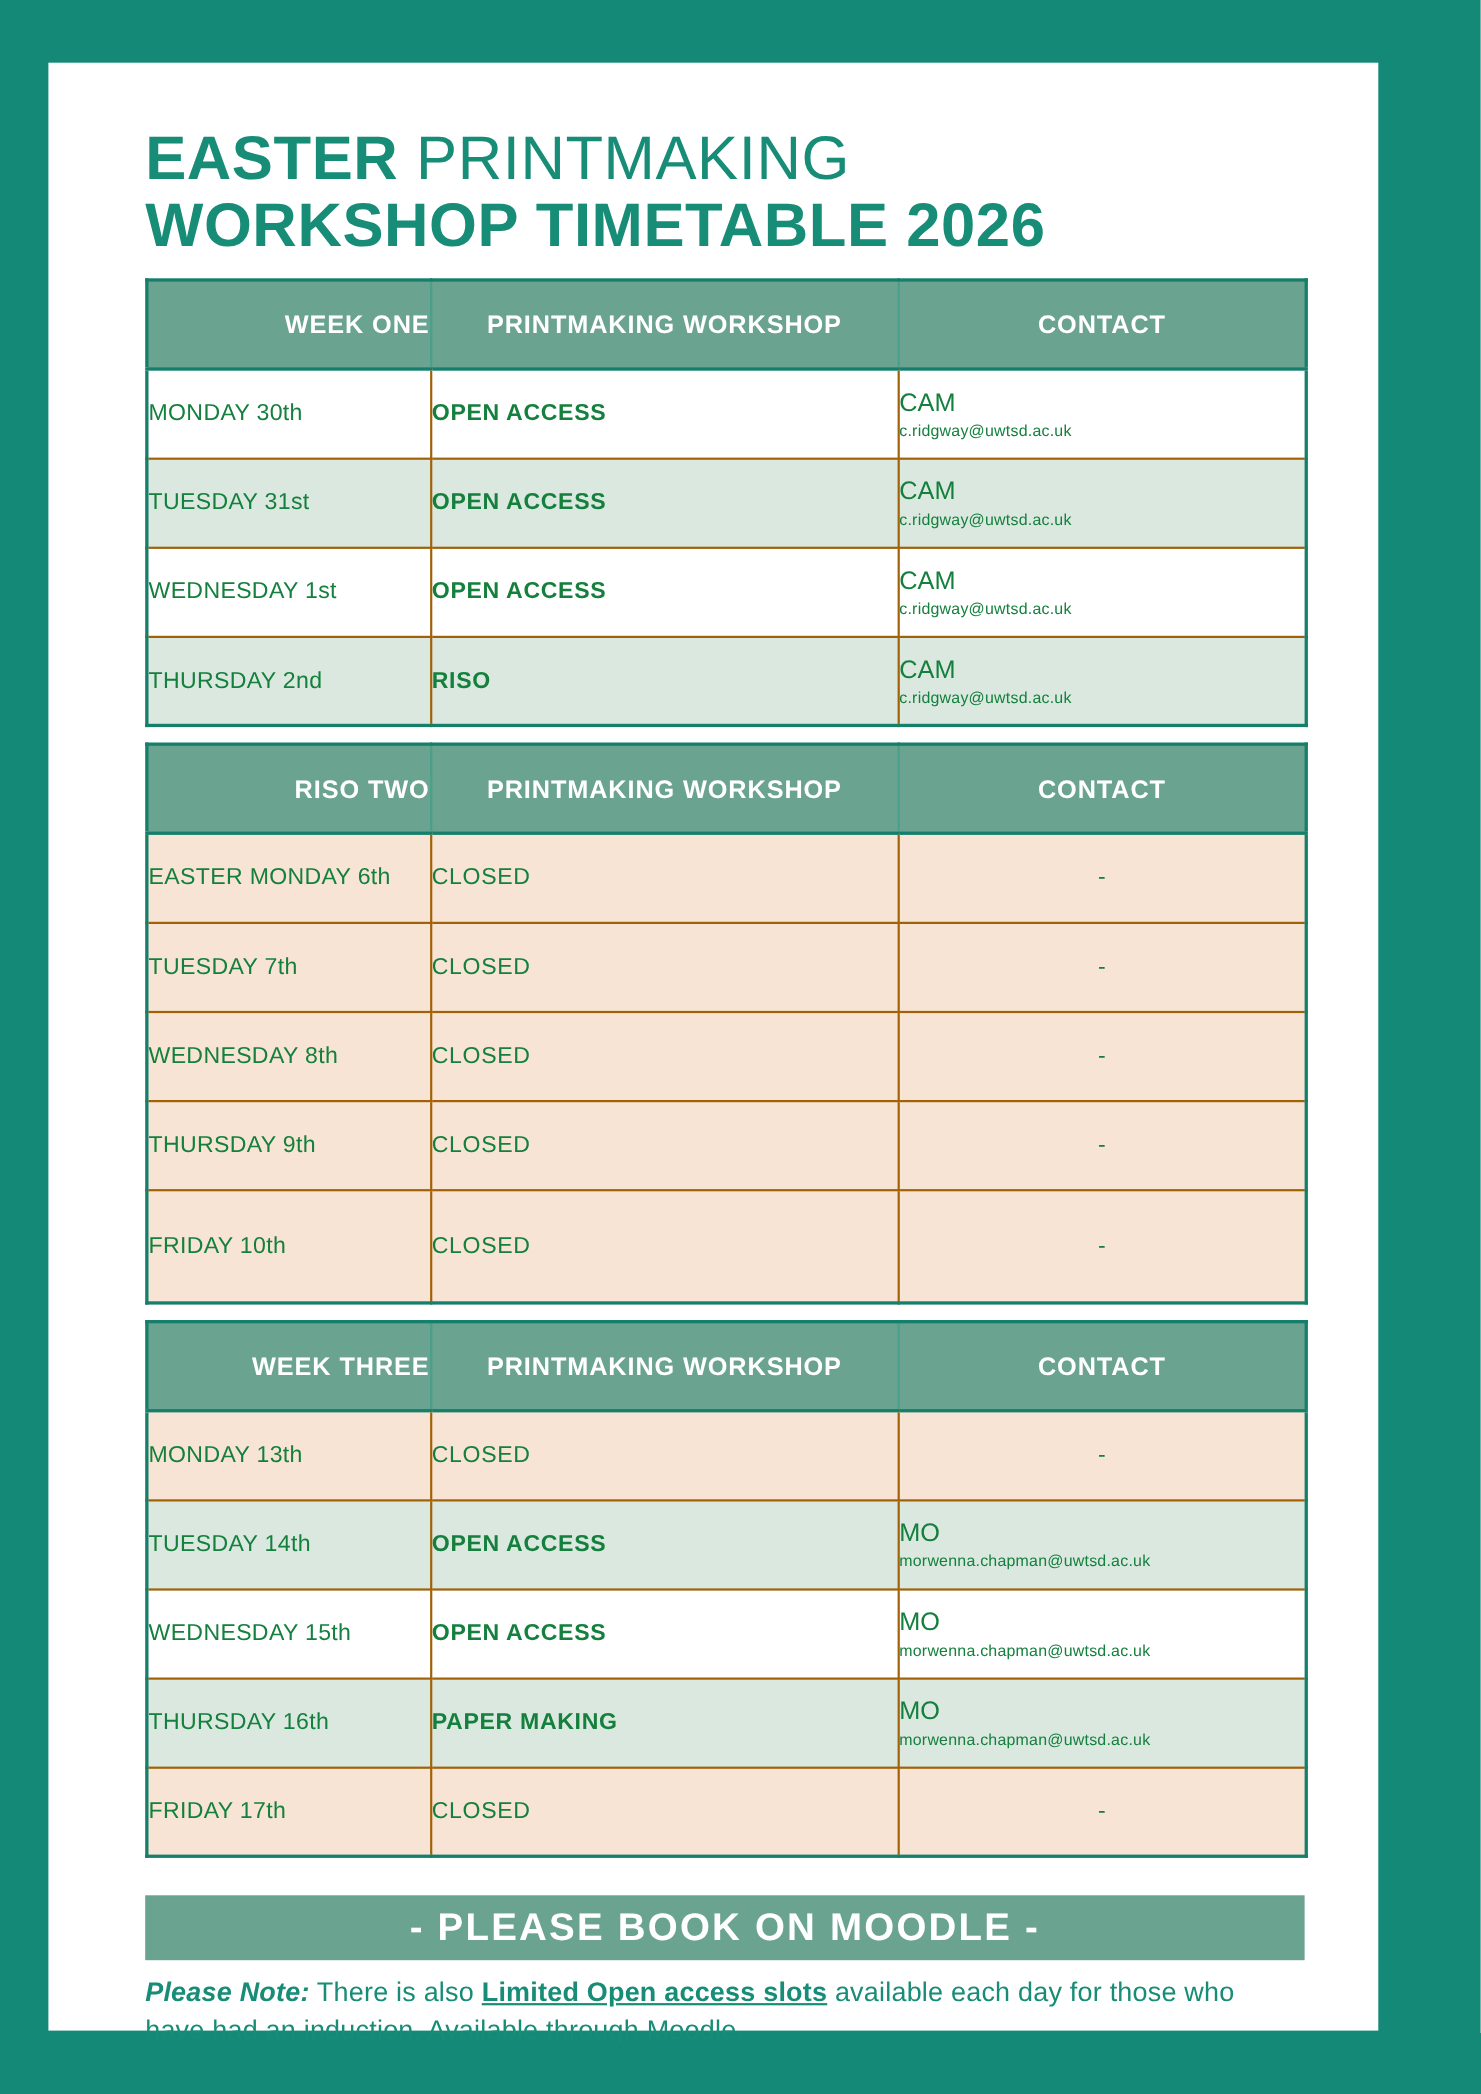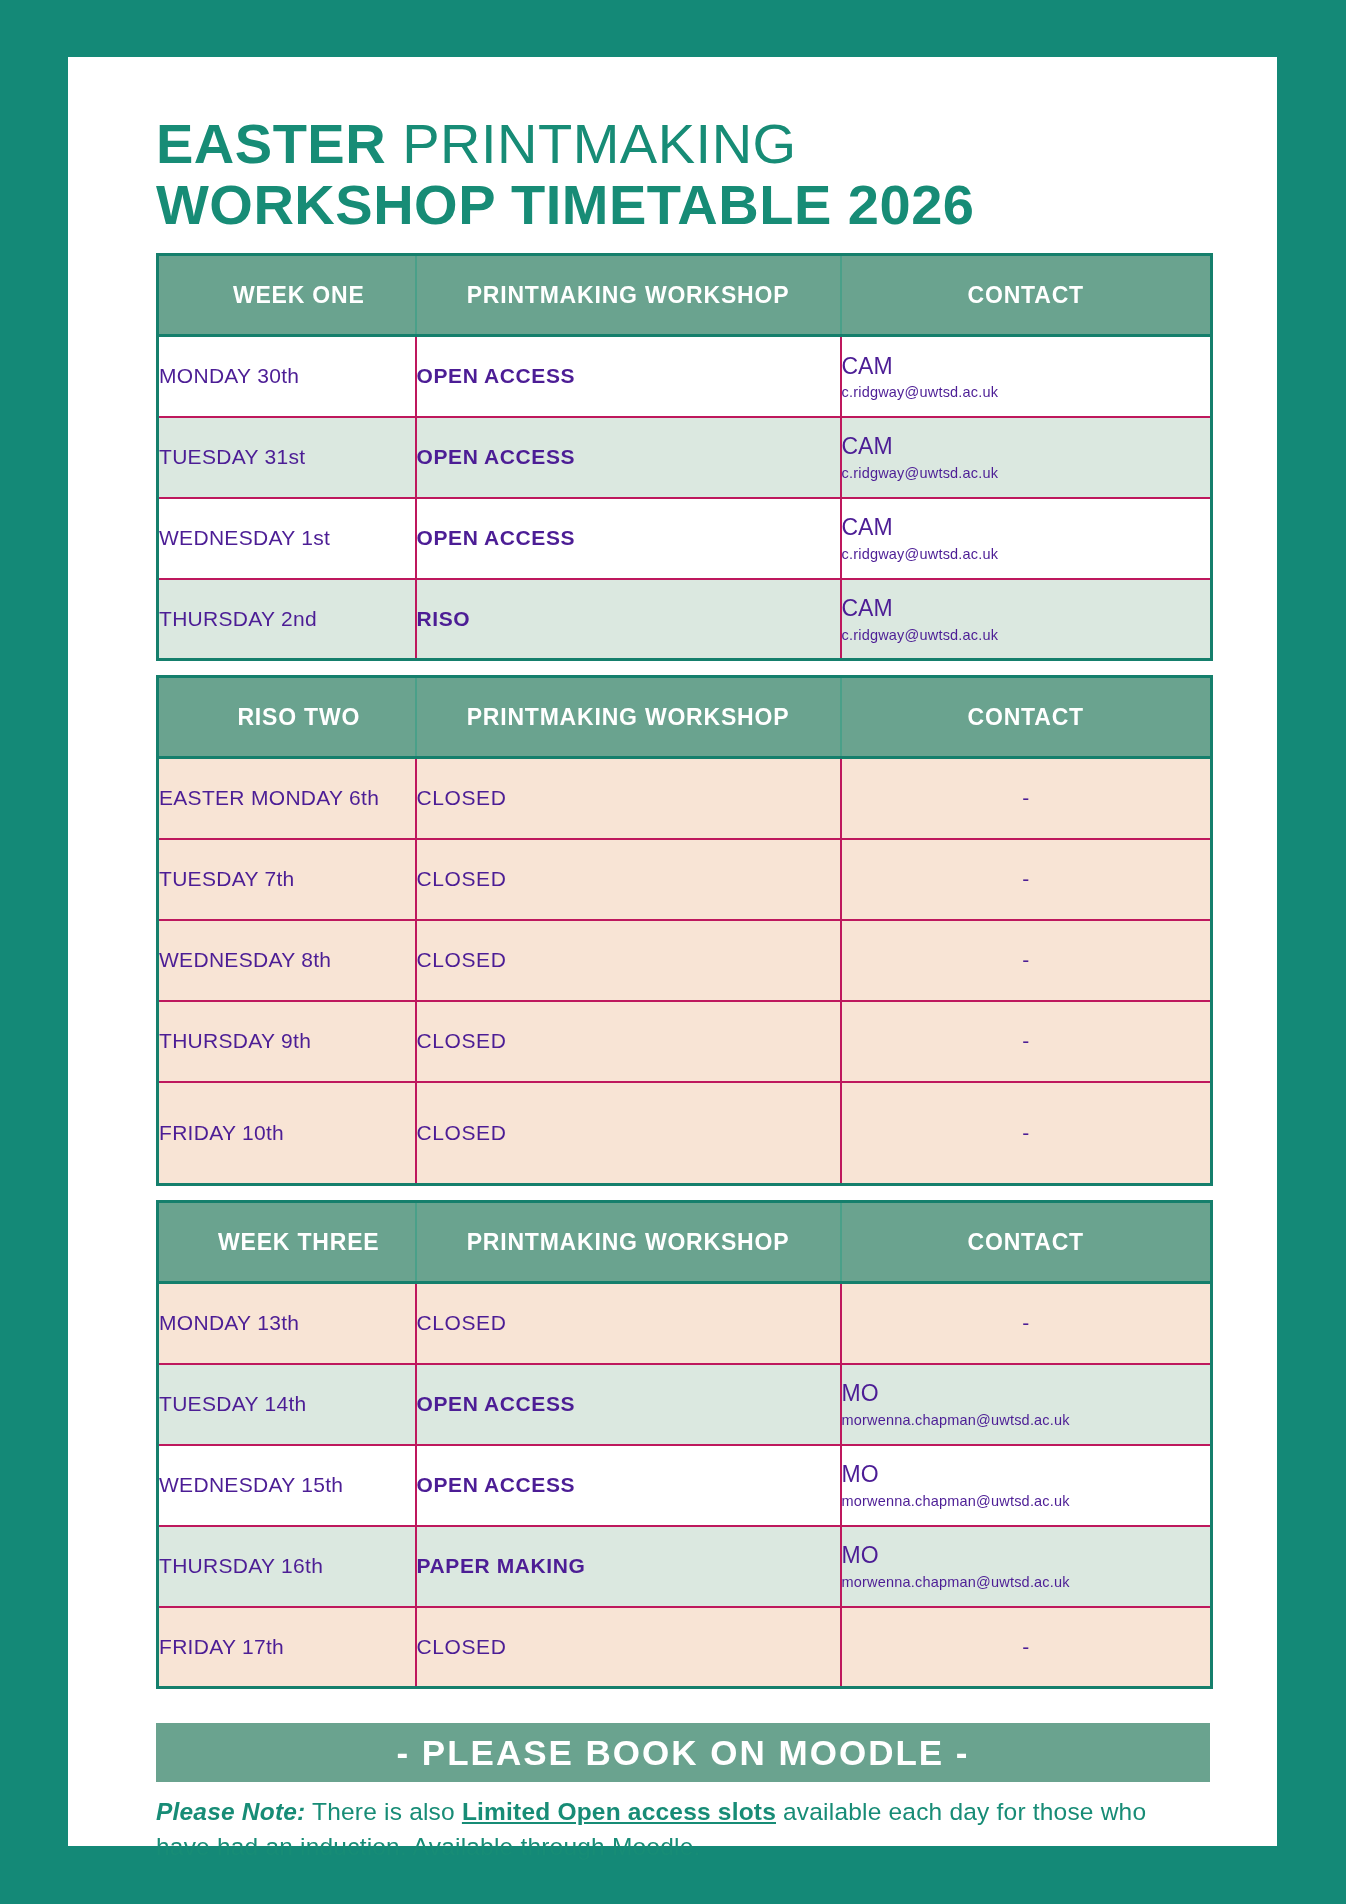--- a/index.html
+++ b/index.html
@@ -4,21 +4,21 @@
 <style>
   html,body{margin:0;padding:0;}
   body{
     width:1346px;height:1904px;
     background:#148977;
     font-family:"Liberation Sans", sans-serif;
     position:relative;
     -webkit-font-smoothing:antialiased;
   }
   .sheet{
-    position:absolute;left:68px;top:57px;
+    position:absolute;left:44px;top:57px;
     width:1209px;height:1789px;
     background:#ffffff;
   }
   .content{
     position:absolute;left:88px;top:0;width:1054px;
   }
   
   .title-block{margin-top:56px;margin-bottom:18px;color:#178c76;}
   .title-block h1{margin:0;font-size:56px;line-height:1.09;letter-spacing:.5px;}
   .t1{font-weight:400;}
@@ -36,25 +36,25 @@
   table.tt col.c2{width:425px;}
   table.tt col.c3{width:371px;}
   table.tt th{
     background:#6aa38f;color:#ffffff;
     font-size:23px;font-weight:700;letter-spacing:.8px;
     height:54px;padding:0;
     border:2px solid #4aa089;
     border-bottom:3px solid #157f6c;
     text-align:center;vertical-align:middle;
   }
-  table.tt th:first-child{text-align:center;padding-left:24px;}
+  table.tt th:first-child{text-align:right;padding-left:24px;}
   table.tt td{
-    border:2px solid #be185d;
+    border:2px solid #a16207;
     padding:0;vertical-align:middle;
-    color:#4c1d95;font-size:21px;
+    color:#15803d;font-size:21px;
   }
   table.tt tr{height:81px;}
   table.tt tr.tall{height:103px;}
   tr.row-white td{background:#ffffff;}
   tr.row-green td{background:#dbe8e0;}
   tr.row-peach td{background:#f8e4d5;}
   td.day{text-align:left;padding-left:24px;letter-spacing:.3px;}
   td.workshop{text-align:left;letter-spacing:.6px;}
   td.workshop.bold{font-weight:700;}
   td.contact{text-align:left;padding-left:26px;margin-left:14px;}

